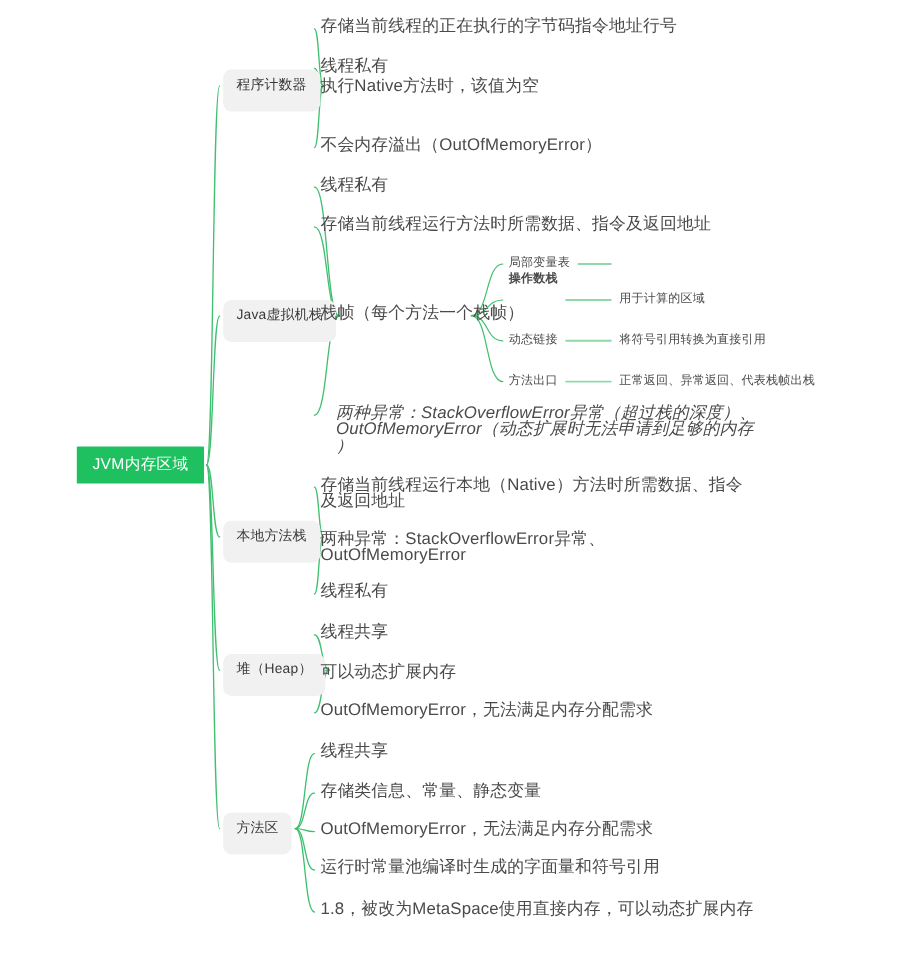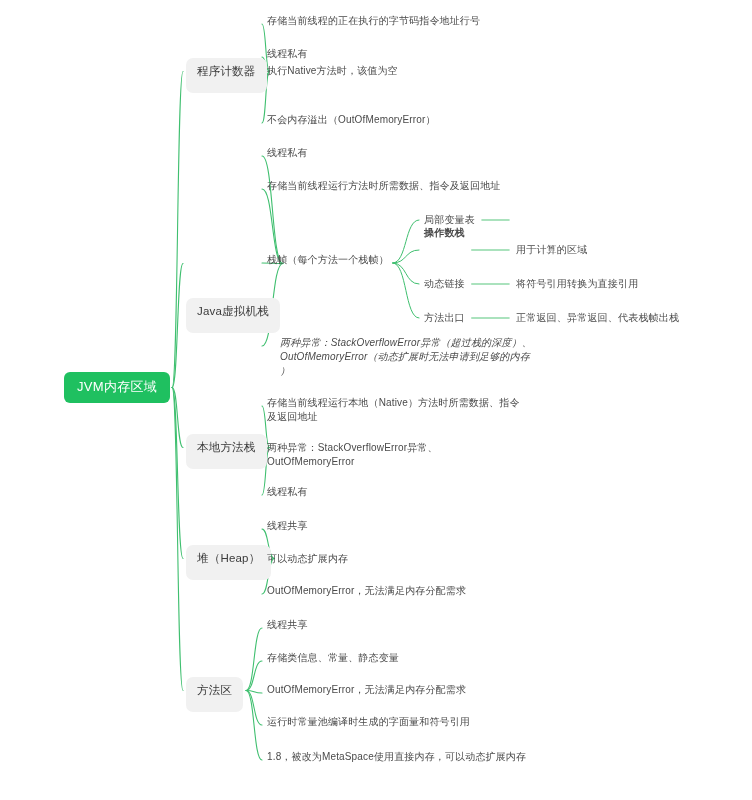--- a/index.html
+++ b/index.html
@@ -28,37 +28,37 @@
     box-sizing: border-box;
     white-space: nowrap;
   }
   
   .root-node {
     background: #1fc060;
     color: #ffffff;
     font-size: 13px;
     line-height: 16px;
     padding: 7px 13px 8px 13px;
-    border-radius: 6px;
+    border-radius: 1px;
     letter-spacing: 0.3px;
   }
   
   .branch-node {
     background: #f1f1f1;
     color: #3a3a3a;
     font-size: 11.5px;
     line-height: 14px;
     padding: 6px 11px 15px 11px;
     border-radius: 7px;
     letter-spacing: 0.2px;
   }
   
   .leaf-node {
     color: #4a4a4a;
-    font-size: 10px;
+    font-size: 14px;
     line-height: 14px;
     letter-spacing: 0.15px;
     white-space: pre-line;
   }
   .sub-node {
     color: #4a4a4a;
     font-size: 10px;
     line-height: 14px;
     letter-spacing: 0.2px;
   }
@@ -104,21 +104,21 @@
     </svg>
 
   <div class="node root-node" id="root-node" style="left: 64px; top: 372px;">JVM内存区域</div>
 
   <div class="node branch-node" id="branch-0" style="left: 186px; top: 58px;">程序计数器</div>
   <div class="node leaf-node" id="leaf-0-0" style="left: 267px; top: 14px;">存储当前线程的正在执行的字节码指令地址行号</div>
   <div class="node leaf-node" id="leaf-0-1" style="left: 267px; top: 47px;">线程私有</div>
   <div class="node leaf-node" id="leaf-0-2" style="left: 267px; top: 64px;">执行Native方法时，该值为空</div>
   <div class="node leaf-node" id="leaf-0-3" style="left: 267px; top: 113px;">不会内存溢出（OutOfMemoryError）</div>
 
-  <div class="node branch-node" id="branch-1" style="left: 186px; top: 250px; margin-top: 48px;">Java虚拟机栈</div>
+  <div class="node branch-node" id="branch-1" style="left: 186px; top: 250px;">Java虚拟机栈</div>
   <div class="node leaf-node" id="leaf-1-0" style="left: 267px; top: 146px;">线程私有</div>
   <div class="node leaf-node" id="leaf-1-1" style="left: 267px; top: 179px;">存储当前线程运行方法时所需数据、指令及返回地址</div>
   <div class="node leaf-node" id="leaf-1-2" style="left: 267px; top: 253px;">栈帧（每个方法一个栈帧）</div>
   <div class="node leaf-node" id="leaf-1-3" style="left: 280px; top: 336px; font-style: italic;">两种异常：StackOverflowError异常（超过栈的深度）、
 OutOfMemoryError（动态扩展时无法申请到足够的内存
 ）</div>
 
   <div class="node sub-node" id="sub-0" style="left: 424px; top: 213px;">局部变量表</div>
   <div class="node sub-node" id="sub-1" style="left: 424px; top: 226px; font-weight: bold;">操作数栈</div>
   <div class="node sub-node" id="subdet-1" style="left: 516px; top: 243px;">用于计算的区域</div>

